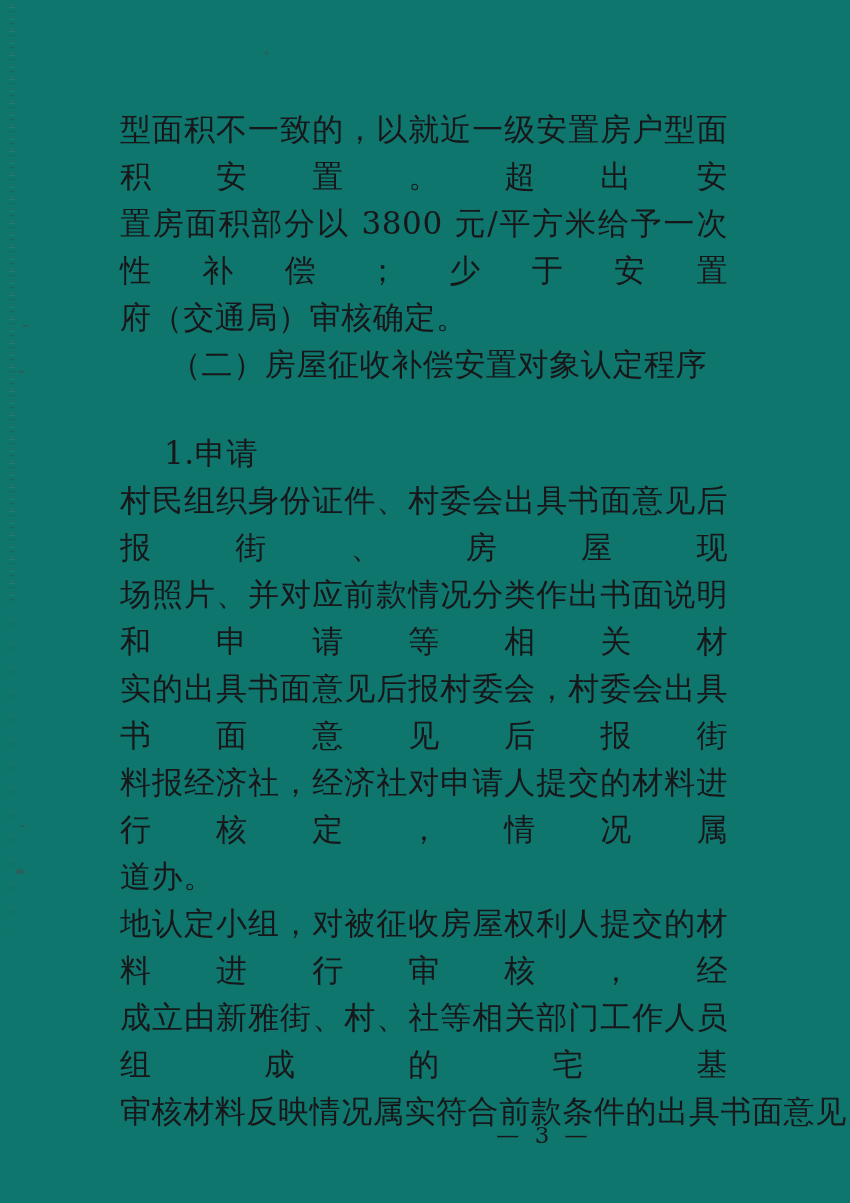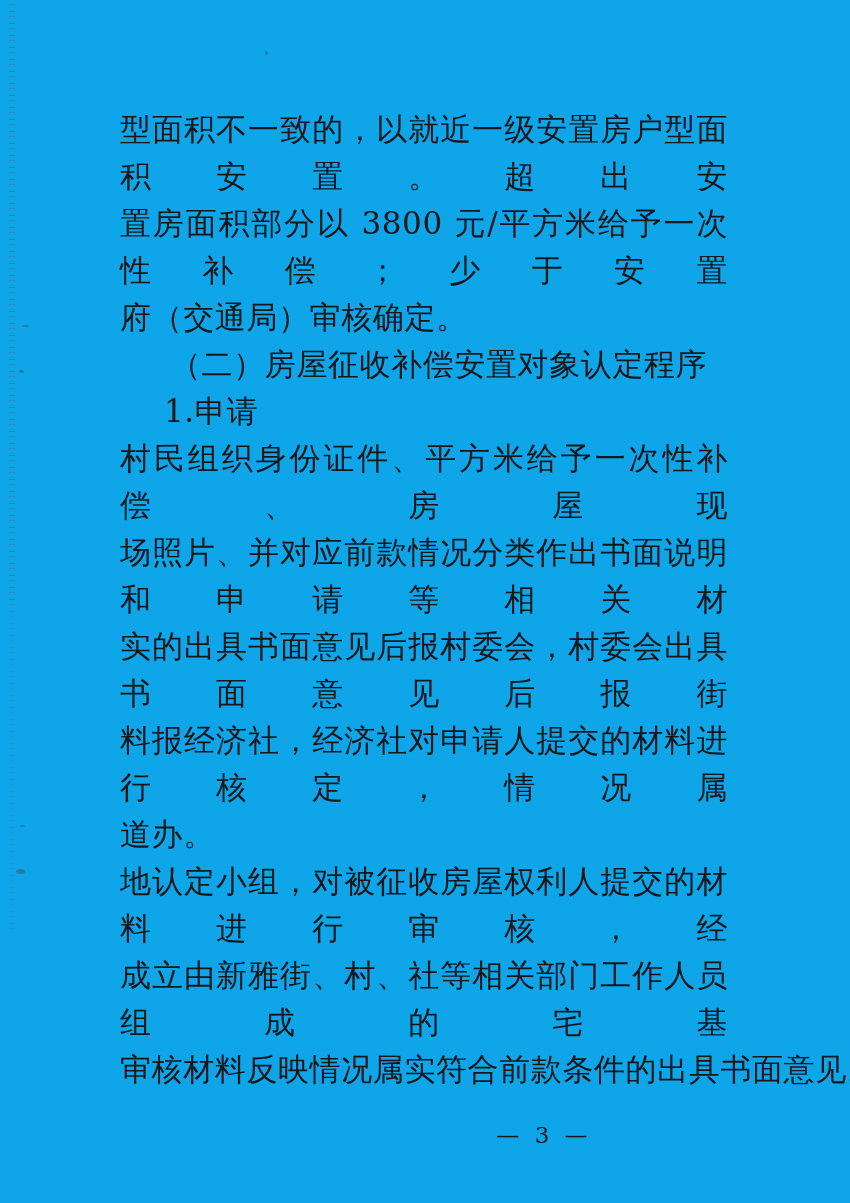--- a/index.html
+++ b/index.html
@@ -15,21 +15,21 @@
     overflow: hidden;
     font-family: "DejaVu Serif", "Liberation Serif", serif;
     color: #1a1a1a;
     -webkit-font-smoothing: antialiased;
   }
 
   
   #page-sheet {
     position: absolute;
     inset: 0;
-    background: #0ea5e9;
+    background: #0f766e;
   }
 
   
   #scan-edge-strip {
     position: absolute;
     left: 9px;
     top: 4px;
     width: 6px;
     height: 600px;
     opacity: 0.5;
@@ -77,21 +77,21 @@
     white-space: pre;
     color: #17171a;
     text-align: left;
   }
   
   .doc-line.justify {
     text-align: justify;
     text-align-last: justify;
     white-space: normal;
   }
-  .doc-line.indent-head { padding-left: 44px; }
+  .doc-line.indent-head { padding-left: 44px; margin-top: 42px; }
   .doc-line.indent-sec { padding-left: 50px; }
 
   
   .block { margin: 0; }
   .block + .block { margin-top: 0; }
 
   
   #page-footer {
     position: absolute;
     left: 0;
@@ -131,21 +131,21 @@
       <div class="doc-line justify">置房面积部分以 3800 元/平方米给予一次性补偿；少于安置</div>
       <div class="doc-line">府（交通局）审核确定。</div>
     </div>
 
     <div class="block">
       <div class="doc-line indent-sec">（二）房屋征收补偿安置对象认定程序</div>
     </div>
 
     <div class="block">
       <div class="doc-line indent-head">1.申请</div>
-      <div class="doc-line justify">村民组织身份证件、平方米给予一次性补偿、房屋现</div>
+      <div class="doc-line justify">村民组织身份证件、村委会出具书面意见后报街、房屋现</div>
       <div class="doc-line justify">场照片、并对应前款情况分类作出书面说明和申请等相关材</div>
       <div class="doc-line justify">实的出具书面意见后报村委会，村委会出具书面意见后报街</div>
       <div class="doc-line justify">料报经济社，经济社对申请人提交的材料进行核定，情况属</div>
       <div class="doc-line">道办。</div>
     </div>
 
     <div class="block">
       <div class="doc-line justify">地认定小组，对被征收房屋权利人提交的材料进行审核，经</div>
       <div class="doc-line justify">成立由新雅街、村、社等相关部门工作人员组成的宅基</div>
       <div class="doc-line">审核材料反映情况属实符合前款条件的出具书面意见。</div>

